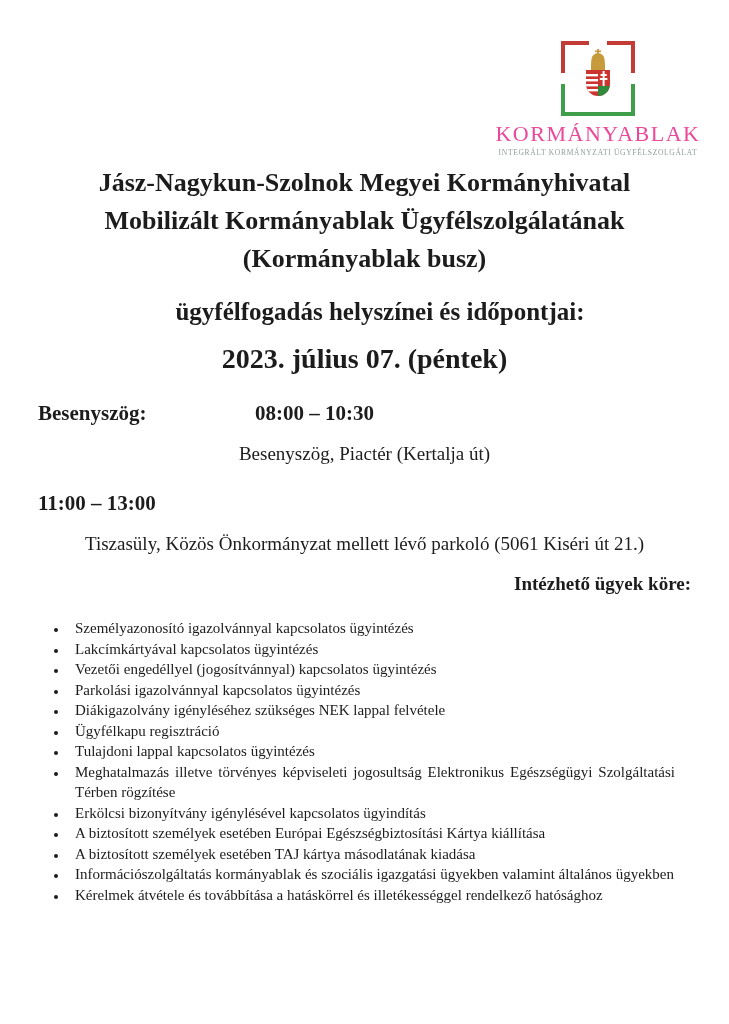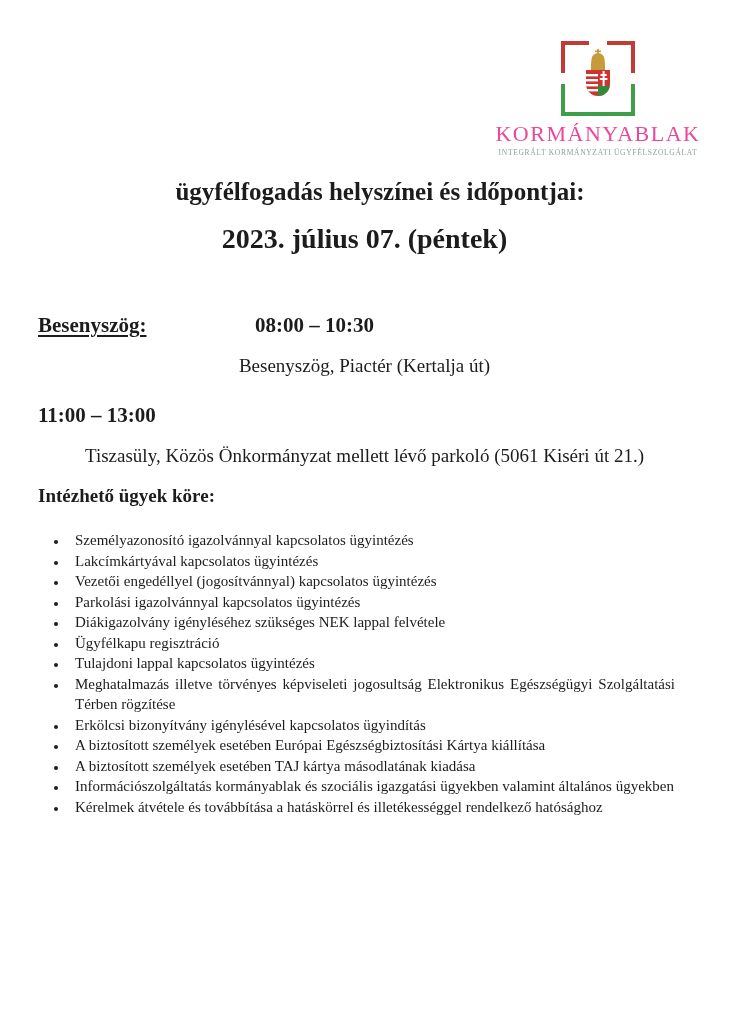--- a/index.html
+++ b/index.html
@@ -65,33 +65,32 @@
   .content { padding: 0 38px; }
   .sched-row {
     display: flex;
     align-items: baseline;
     margin-top: 26px;
     font-weight: bold;
     font-size: 21px;
   }
   .sched-row .loc {
     width: 217px;
-    text-decoration: underline;
     text-underline-offset: 3px;
-    margin-top: 32px;
   }
   .address {
     margin-top: 17px;
     font-size: 19px;
     text-align: center;
   }
   .services-heading {
     margin-top: 18px;
     font-weight: bold;
     font-size: 19px;
+    text-align: right;
   }
   
   .service-list {
     margin-top: 23px;
     padding-left: 30px;
     padding-right: 16px;
     list-style: disc;
     font-size: 15px;
     line-height: 20.5px;
   }
@@ -130,20 +129,25 @@
             <rect x="41.5" y="34" width="6.2" height="2" fill="#ffffff"></rect>
             <rect x="40.8" y="38" width="7.6" height="2" fill="#ffffff"></rect>
           </g>
         </g>
       </svg>
       <div class="brand">KORMÁNYABLAK</div>
       <div class="tagline">INTEGRÁLT KORMÁNYZATI ÜGYFÉLSZOLGÁLAT</div>
     </div>
   </div>
 
+  <div class="title-block">
+    <div>Jász-Nagykun-Szolnok Megyei Kormányhivatal</div>
+    <div>Mobilizált Kormányablak Ügyfélszolgálatának</div>
+    <div>(Kormányablak busz)</div>
+  </div>
 
   <div class="subtitle">ügyfélfogadás helyszínei és időpontjai:</div>
 
   <div class="date-line">2023. július 07. (péntek)</div>
 
   <div class="content">
 
     <div class="sched-row">
       <span class="loc">Besenyszög:</span>
       <span class="time">08:00 – 10:30</span>

